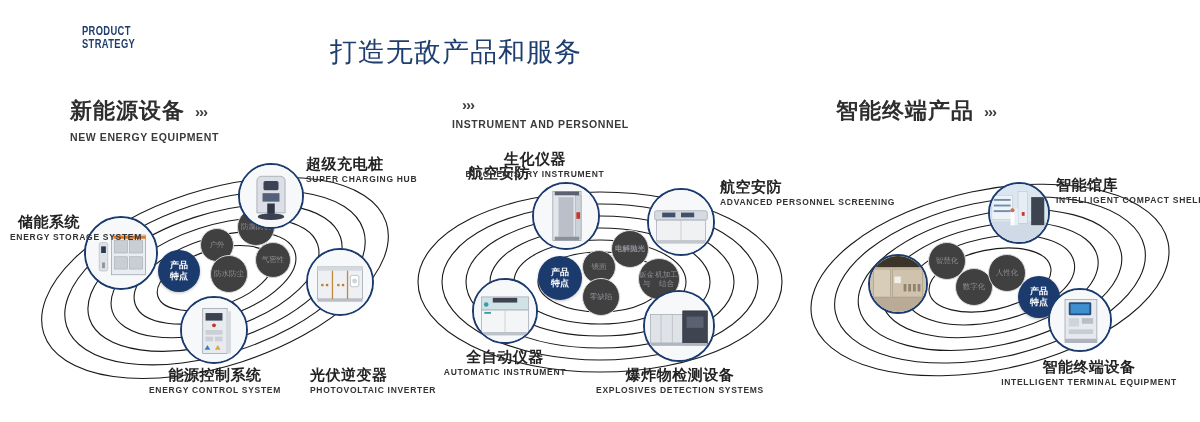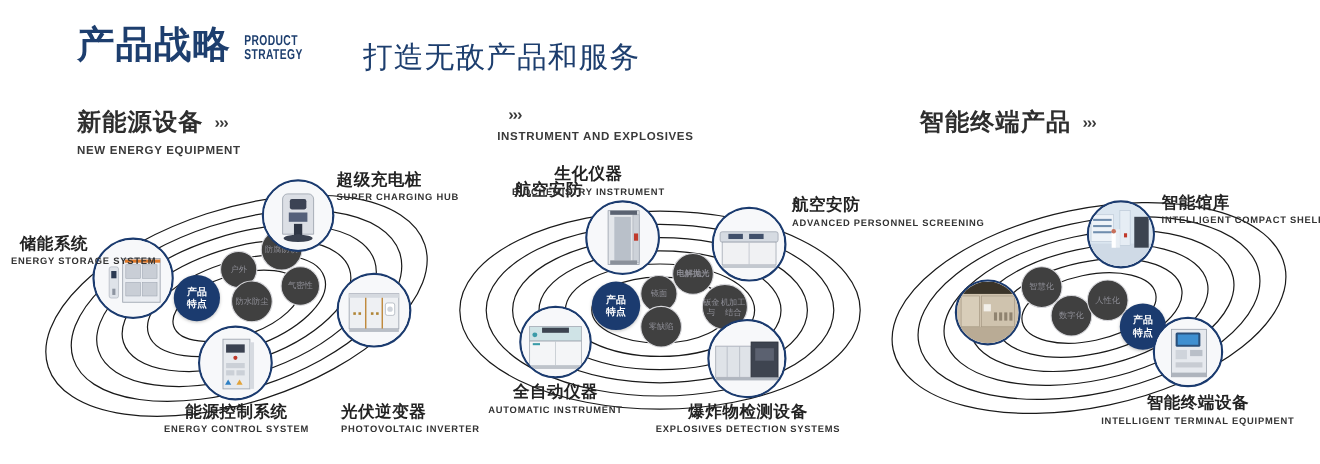--- a/index.html
+++ b/index.html
@@ -42,40 +42,39 @@
         color:#8d8d95;font-size:7.5px;line-height:1.25;text-align:center;box-sizing:border-box;}
   .core{position:absolute;border-radius:50%;background:#1b3b6f;color:#fff;
         display:flex;flex-direction:column;align-items:center;justify-content:center;
         font-size:9px;font-weight:bold;line-height:1.2;text-align:center;box-sizing:border-box;
         box-shadow:0 1px 3px rgba(0,0,0,.25);}
 </style>
 </head>
 <body>
 
 <div class="header">
-  <div class="hdr-cn">产品战略</div>
   <div class="hdr-en">
     <div>PRODUCT</div>
     <div>STRATEGY</div>
   </div>
 </div>
 <div class="hdr-sub">打造无敌产品和服务</div>
 
 <div class="sect" style="left:70px;top:96px;">
   <div class="cn">
     <span>新能源设备</span>
     <span class="arrows">›››</span>
   </div>
   <div class="en">NEW ENERGY EQUIPMENT</div>
 </div>
 <div class="sect" style="left:452px;top:96px;">
   <div class="cn">
     <span class="arrows">›››</span>
   </div>
-  <div class="en">INSTRUMENT AND EXPLOSIVES</div>
+  <div class="en">INSTRUMENT AND PERSONNEL</div>
 </div>
 <div class="sect" style="left:836px;top:96px;">
   <div class="cn">
     <span>智能终端产品</span>
     <span class="arrows">›››</span>
   </div>
 </div>
 
 <div class="cluster" style="left:10px;">
   <svg class="rings" viewBox="0 0 400 250">

